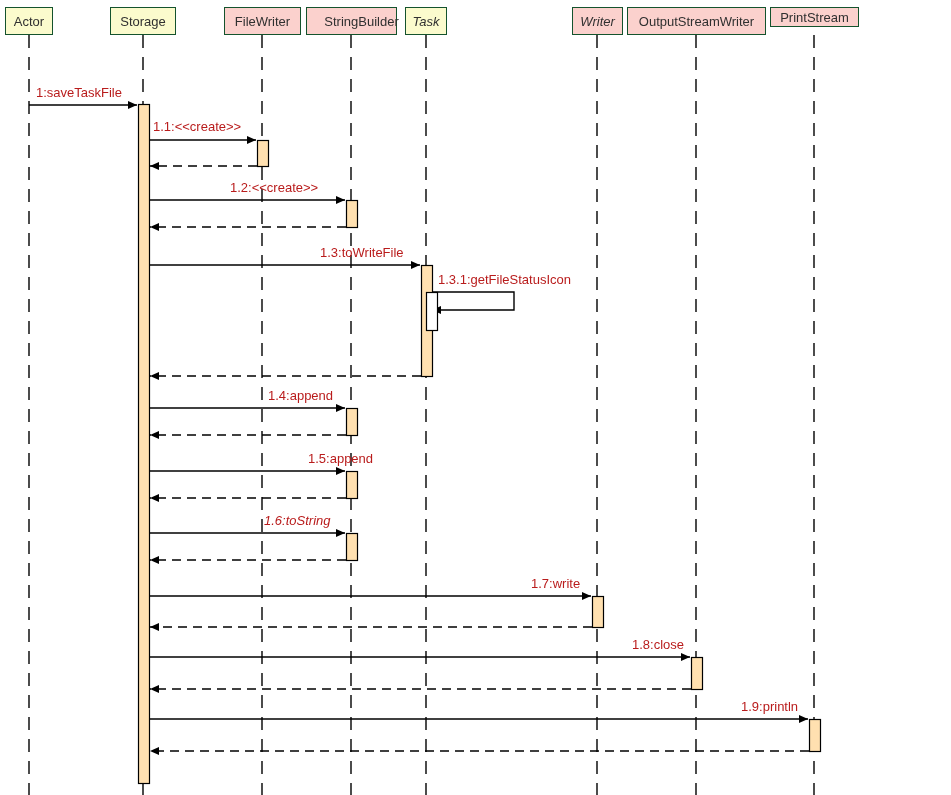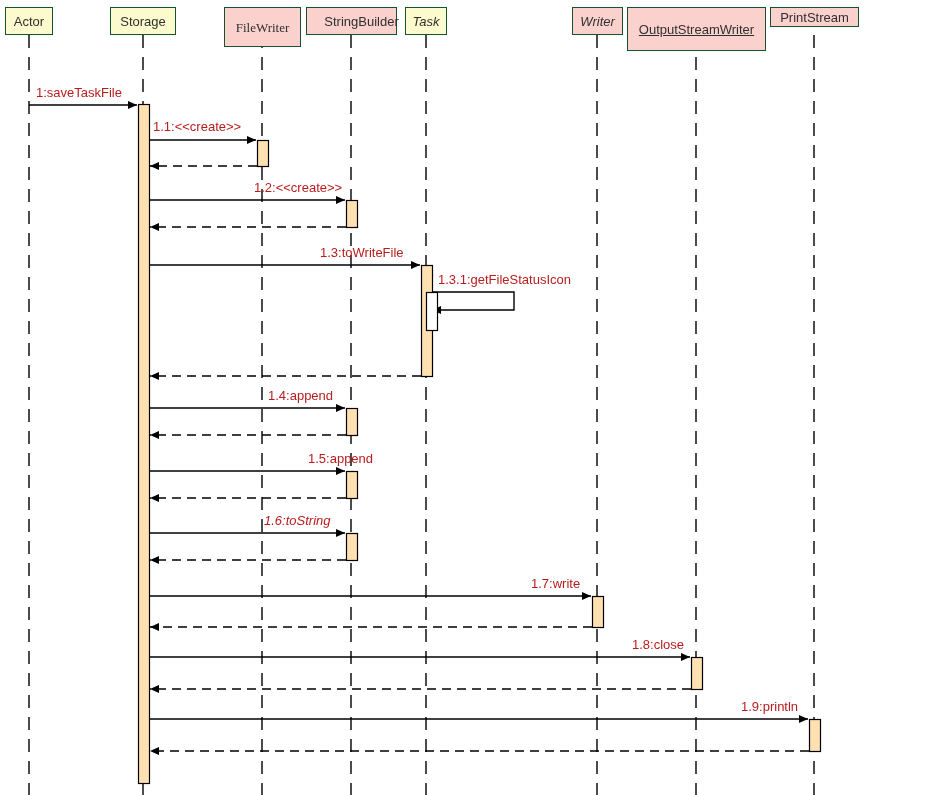--- a/index.html
+++ b/index.html
@@ -108,43 +108,43 @@
       </g>
   </svg>
 
   <div id="participant-boxes">
       <div class="lifeline-box cls-yellow" style="left: 5px; top: 7px; width: 48px; height: 28px;">
         <span>Actor</span>
       </div>
       <div class="lifeline-box cls-yellow" style="left: 110px; top: 7px; width: 66px; height: 28px;">
         <span>Storage</span>
       </div>
-      <div class="lifeline-box cls-pink" style="left: 224px; top: 7px; width: 77px; height: 40px; font-family: Liberation Serif, serif;">
+      <div class="lifeline-box cls-pink" style="left: 224px; top: 7px; width: 77px; height: 28px;">
         <span>FileWriter</span>
       </div>
       <div class="lifeline-box cls-pink" style="left: 306px; top: 7px; width: 91px; height: 28px; padding-left: 20px;">
         <span>StringBuilder</span>
       </div>
       <div class="lifeline-box cls-yellow abstract" style="left: 405px; top: 7px; width: 42px; height: 28px;">
         <span>Task</span>
       </div>
       <div class="lifeline-box cls-pink abstract" style="left: 572px; top: 7px; width: 51px; height: 28px;">
         <span>Writer</span>
       </div>
-      <div class="lifeline-box cls-pink" style="left: 627px; top: 7px; width: 139px; height: 44px; text-decoration: underline;">
+      <div class="lifeline-box cls-pink" style="left: 627px; top: 7px; width: 139px; height: 28px;">
         <span>OutputStreamWriter</span>
       </div>
       <div class="lifeline-box cls-pink" style="left: 770px; top: 7px; width: 89px; height: 20px;">
         <span>PrintStream</span>
       </div>
     </div>
   <div id="message-labels">
       <div class="msg-label" style="left: 36px; top: 86px;">1:saveTaskFile</div>
       <div class="msg-label" style="left: 153px; top: 120px;">1.1:&lt;&lt;create&gt;&gt;</div>
-      <div class="msg-label" style="left: 254px; top: 181px;">1.2:&lt;&lt;create&gt;&gt;</div>
+      <div class="msg-label" style="left: 230px; top: 181px;">1.2:&lt;&lt;create&gt;&gt;</div>
       <div class="msg-label" style="left: 320px; top: 246px;">1.3:toWriteFile</div>
       <div class="msg-label" style="left: 438px; top: 273px;">1.3.1:getFileStatusIcon</div>
       <div class="msg-label" style="left: 268px; top: 389px;">1.4:append</div>
       <div class="msg-label" style="left: 268px; top: 452px; margin-left: 40px;">1.5:append</div>
       <div class="msg-label" style="left: 264px; top: 514px; font-style: italic;">1.6:toString</div>
       <div class="msg-label" style="left: 531px; top: 577px;">1.7:write</div>
       <div class="msg-label" style="left: 632px; top: 638px;">1.8:close</div>
       <div class="msg-label" style="left: 741px; top: 700px;">1.9:println</div>
     </div>
 

